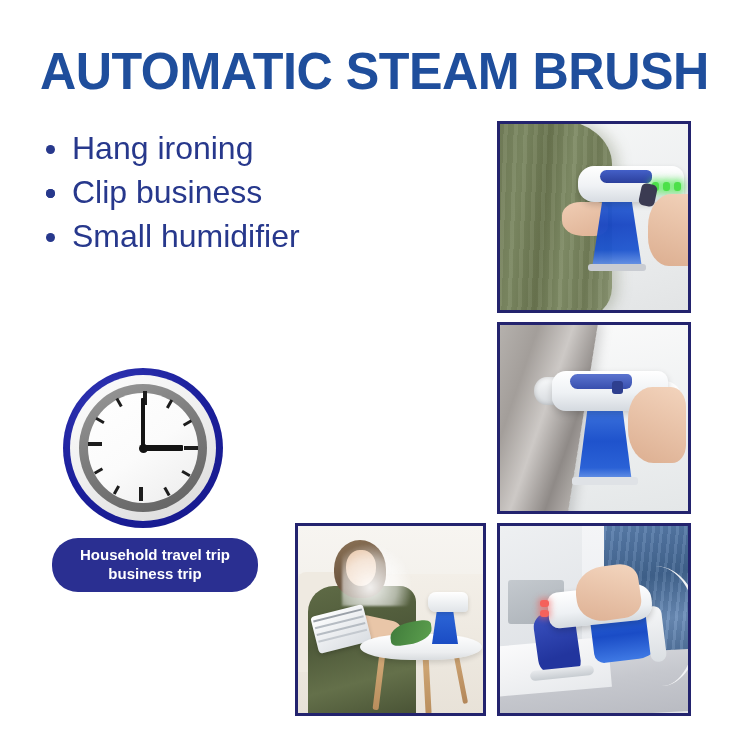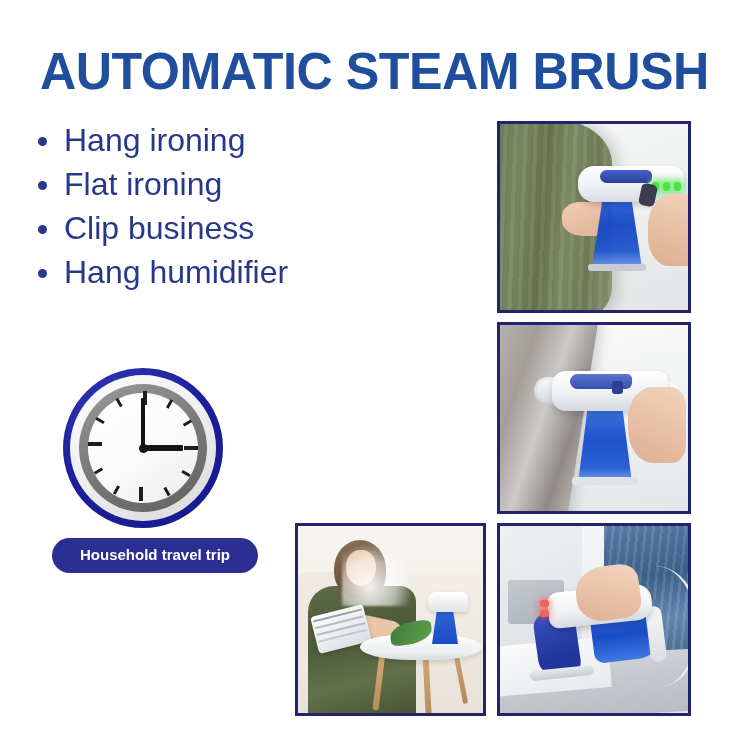--- a/index.html
+++ b/index.html
@@ -37,21 +37,21 @@
     white-space: nowrap;
   }
 
   
   .bullets {
     position: absolute;
     left: 32px;
     top: 118px;
     width: 420px;
     list-style: none;
-    margin: 0;
+    margin: 8px;
     padding: 0;
   }
   .bullets li {
     position: relative;
     padding-left: 32px;
     font-size: 32px;
     line-height: 44px;
     color: #27388c;
     white-space: nowrap;
   }
@@ -298,29 +298,28 @@
 
   <div class="title">AUTOMATIC STEAM BRUSH</div>
 
   <ul class="bullets">
     <li>
       <span class="dot"></span>
       <span>Hang ironing</span>
     </li>
     <li>
       <span class="dot"></span>
-      <span>Flat ironing</span>
     </li>
     <li>
       <span class="dot"></span>
       <span>Clip business</span>
     </li>
     <li>
       <span class="dot"></span>
-      <span>Hang humidifier</span>
+      <span>Small humidifier</span>
     </li>
   </ul>
 
   <div class="clock-block">
     <div class="clock">
       <div class="ring"></div>
       <div class="ring-inner"></div>
       <div class="bezel"></div>
       <div class="face">
         <div class="tick major" style="transform: rotate(-90deg) translate(41px,0);"></div>
@@ -335,20 +334,21 @@
         <div class="tick major" style="transform: rotate(180deg) translate(41px,0);"></div>
         <div class="tick minor" style="transform: rotate(210deg) translate(46px,0);"></div>
         <div class="tick minor" style="transform: rotate(240deg) translate(46px,0);"></div>
         <div class="hand hour"></div>
         <div class="hand minute"></div>
         <div class="pin"></div>
       </div>
     </div>
     <div class="badge">
       <div>Household travel trip</div>
+      <div>business trip</div>
     </div>
   </div>
 
   <div class="panel" id="panel-hang">
     <div class="ph">
       <div class="p1-bg"></div>
       <div class="p1-garment"></div>
       <div class="p1-hand1"></div>
       <div class="p1-tank"></div>
       <div class="p1-tank-base"></div>

